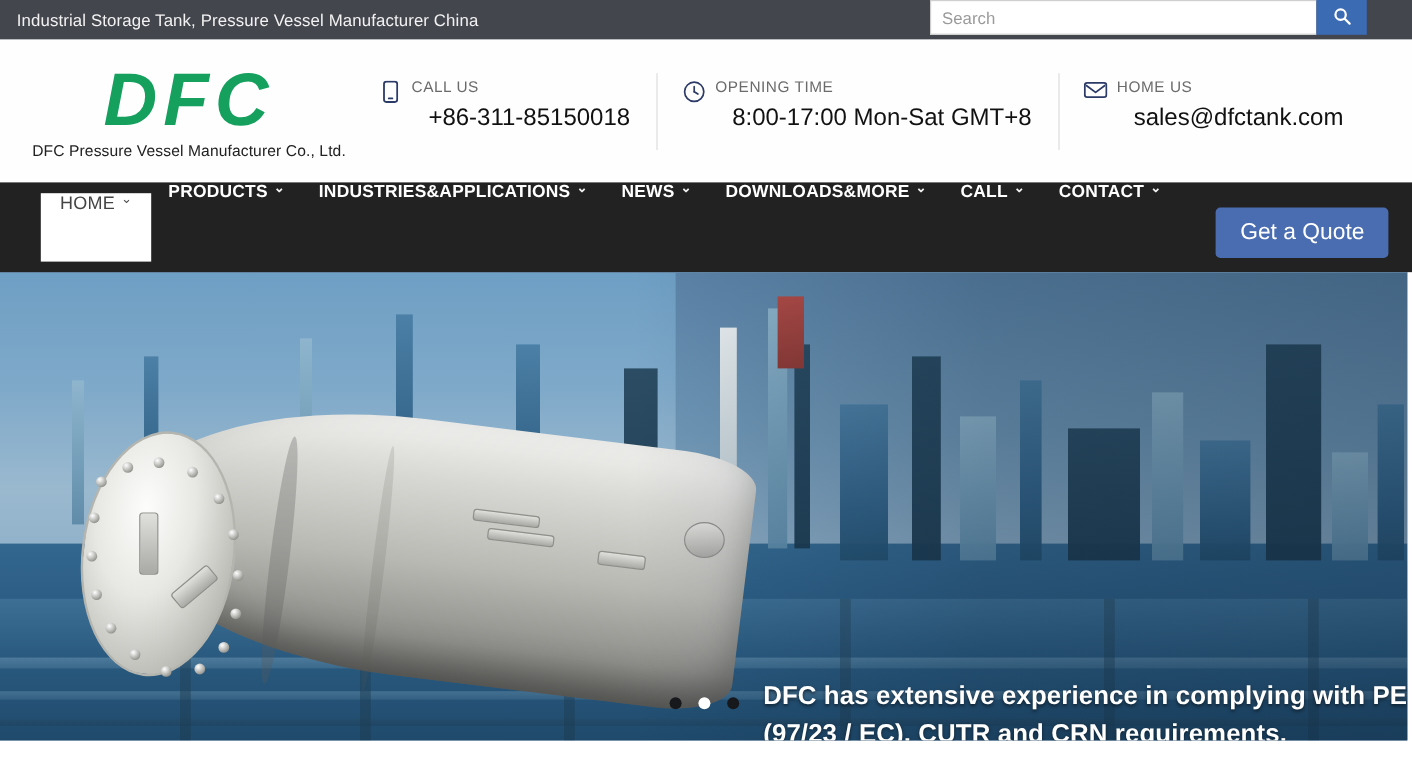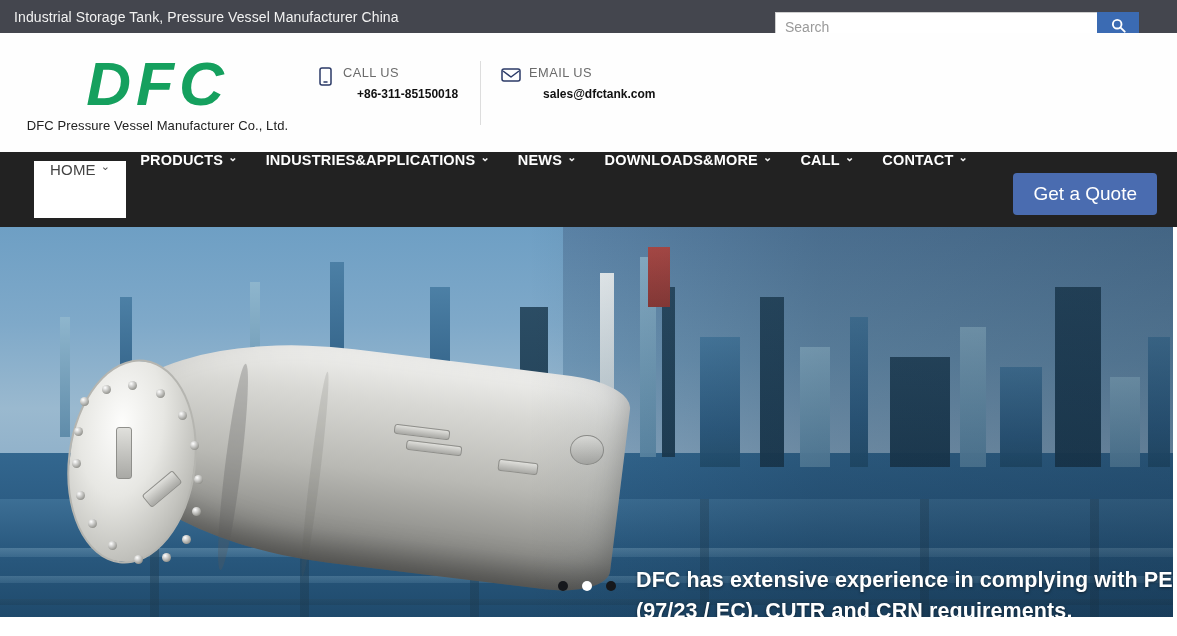--- a/index.html
+++ b/index.html
@@ -19,21 +19,21 @@
     display: flex; align-items: center;
   }
   .topbar-title {
     color: #f2f2f2;
     font-size: 14px;
     padding-left: 14px;
     letter-spacing: .1px;
     white-space: nowrap;
   }
   .search-wrap {
-    position: absolute; right: 38px; top: 12px;
+    position: absolute; right: 38px; top: 0;
     display: flex; height: 29px; margin-left: 29px;
   }
   .search-input {
     width: 322px; height: 29px;
     border: 1px solid #cfcfcf; border-right: none;
     background: #fff; outline: none;
     font-size: 14px; color: #333;
     padding: 0 9px;
     font-family: "Liberation Sans", sans-serif;
   }
@@ -78,21 +78,21 @@
     display: flex; align-items: center; justify-content: center;
     margin-top: 6px; color: #2b3a67;
   }
   .ci-icon svg { display:block; }
   .ci-text { display: flex; flex-direction: column; padding-left: 6px; }
   .ci-label {
     font-size: 12.8px; color: #6b6b6b; letter-spacing: .45px;
     margin-top: 4px; white-space: nowrap;
   }
   .ci-value {
-    font-size: 12px; color: #111; font-weight: bold;
+    font-size: 20px; color: #111; font-weight: normal;
     margin-top: 7px; padding-left: 14px; white-space: nowrap;
   }
 
   
   .navbar {
     position: relative;
     height: 75px; background: #222222;
     display: flex; align-items: center;
   }
   .nav-items { display: flex; align-items: stretch; height: 75px; padding-left: 34px; }
@@ -238,30 +238,43 @@
             <rect x="1" y="1" width="11" height="17" rx="2"></rect>
             <line x1="5" y1="15" x2="8" y2="15" stroke-linecap="round"></line>
           </svg>
         </div>
         <div class="ci-text">
           <div class="ci-label">CALL US</div>
           <div class="ci-value">+86-311-85150018</div>
         </div>
       </div>
 
+      <div class="contact-item divided">
+        <div class="ci-icon">
+          <svg width="19" height="19" viewBox="0 0 19 19" fill="none" stroke="#2b3a67" stroke-width="1.4">
+            <circle cx="9.5" cy="9.5" r="8"></circle>
+            <line x1="9.5" y1="9.5" x2="9.5" y2="5.2" stroke-linecap="round"></line>
+            <line x1="9.5" y1="9.5" x2="12.6" y2="11.4" stroke-linecap="round"></line>
+          </svg>
+        </div>
+        <div class="ci-text">
+          <div class="ci-label">OPENING TIME</div>
+          <div class="ci-value">8:00-17:00 Mon-Sat GMT+8</div>
+        </div>
+      </div>
 
       <div class="contact-item divided">
         <div class="ci-icon">
           <svg width="20" height="16" viewBox="0 0 20 16" fill="none" stroke="#2b3a67" stroke-width="1.5">
             <rect x="1" y="2" width="18" height="12" rx="2"></rect>
             <polyline points="2,4 10,10 18,4" stroke-linejoin="round"></polyline>
           </svg>
         </div>
         <div class="ci-text">
-          <div class="ci-label">EMAIL US</div>
+          <div class="ci-label">HOME US</div>
           <div class="ci-value">sales@dfctank.com</div>
         </div>
       </div>
 
     </div>
   </div>
 
   <div class="navbar">
     <div class="nav-items">
       <div class="nav-item active">

